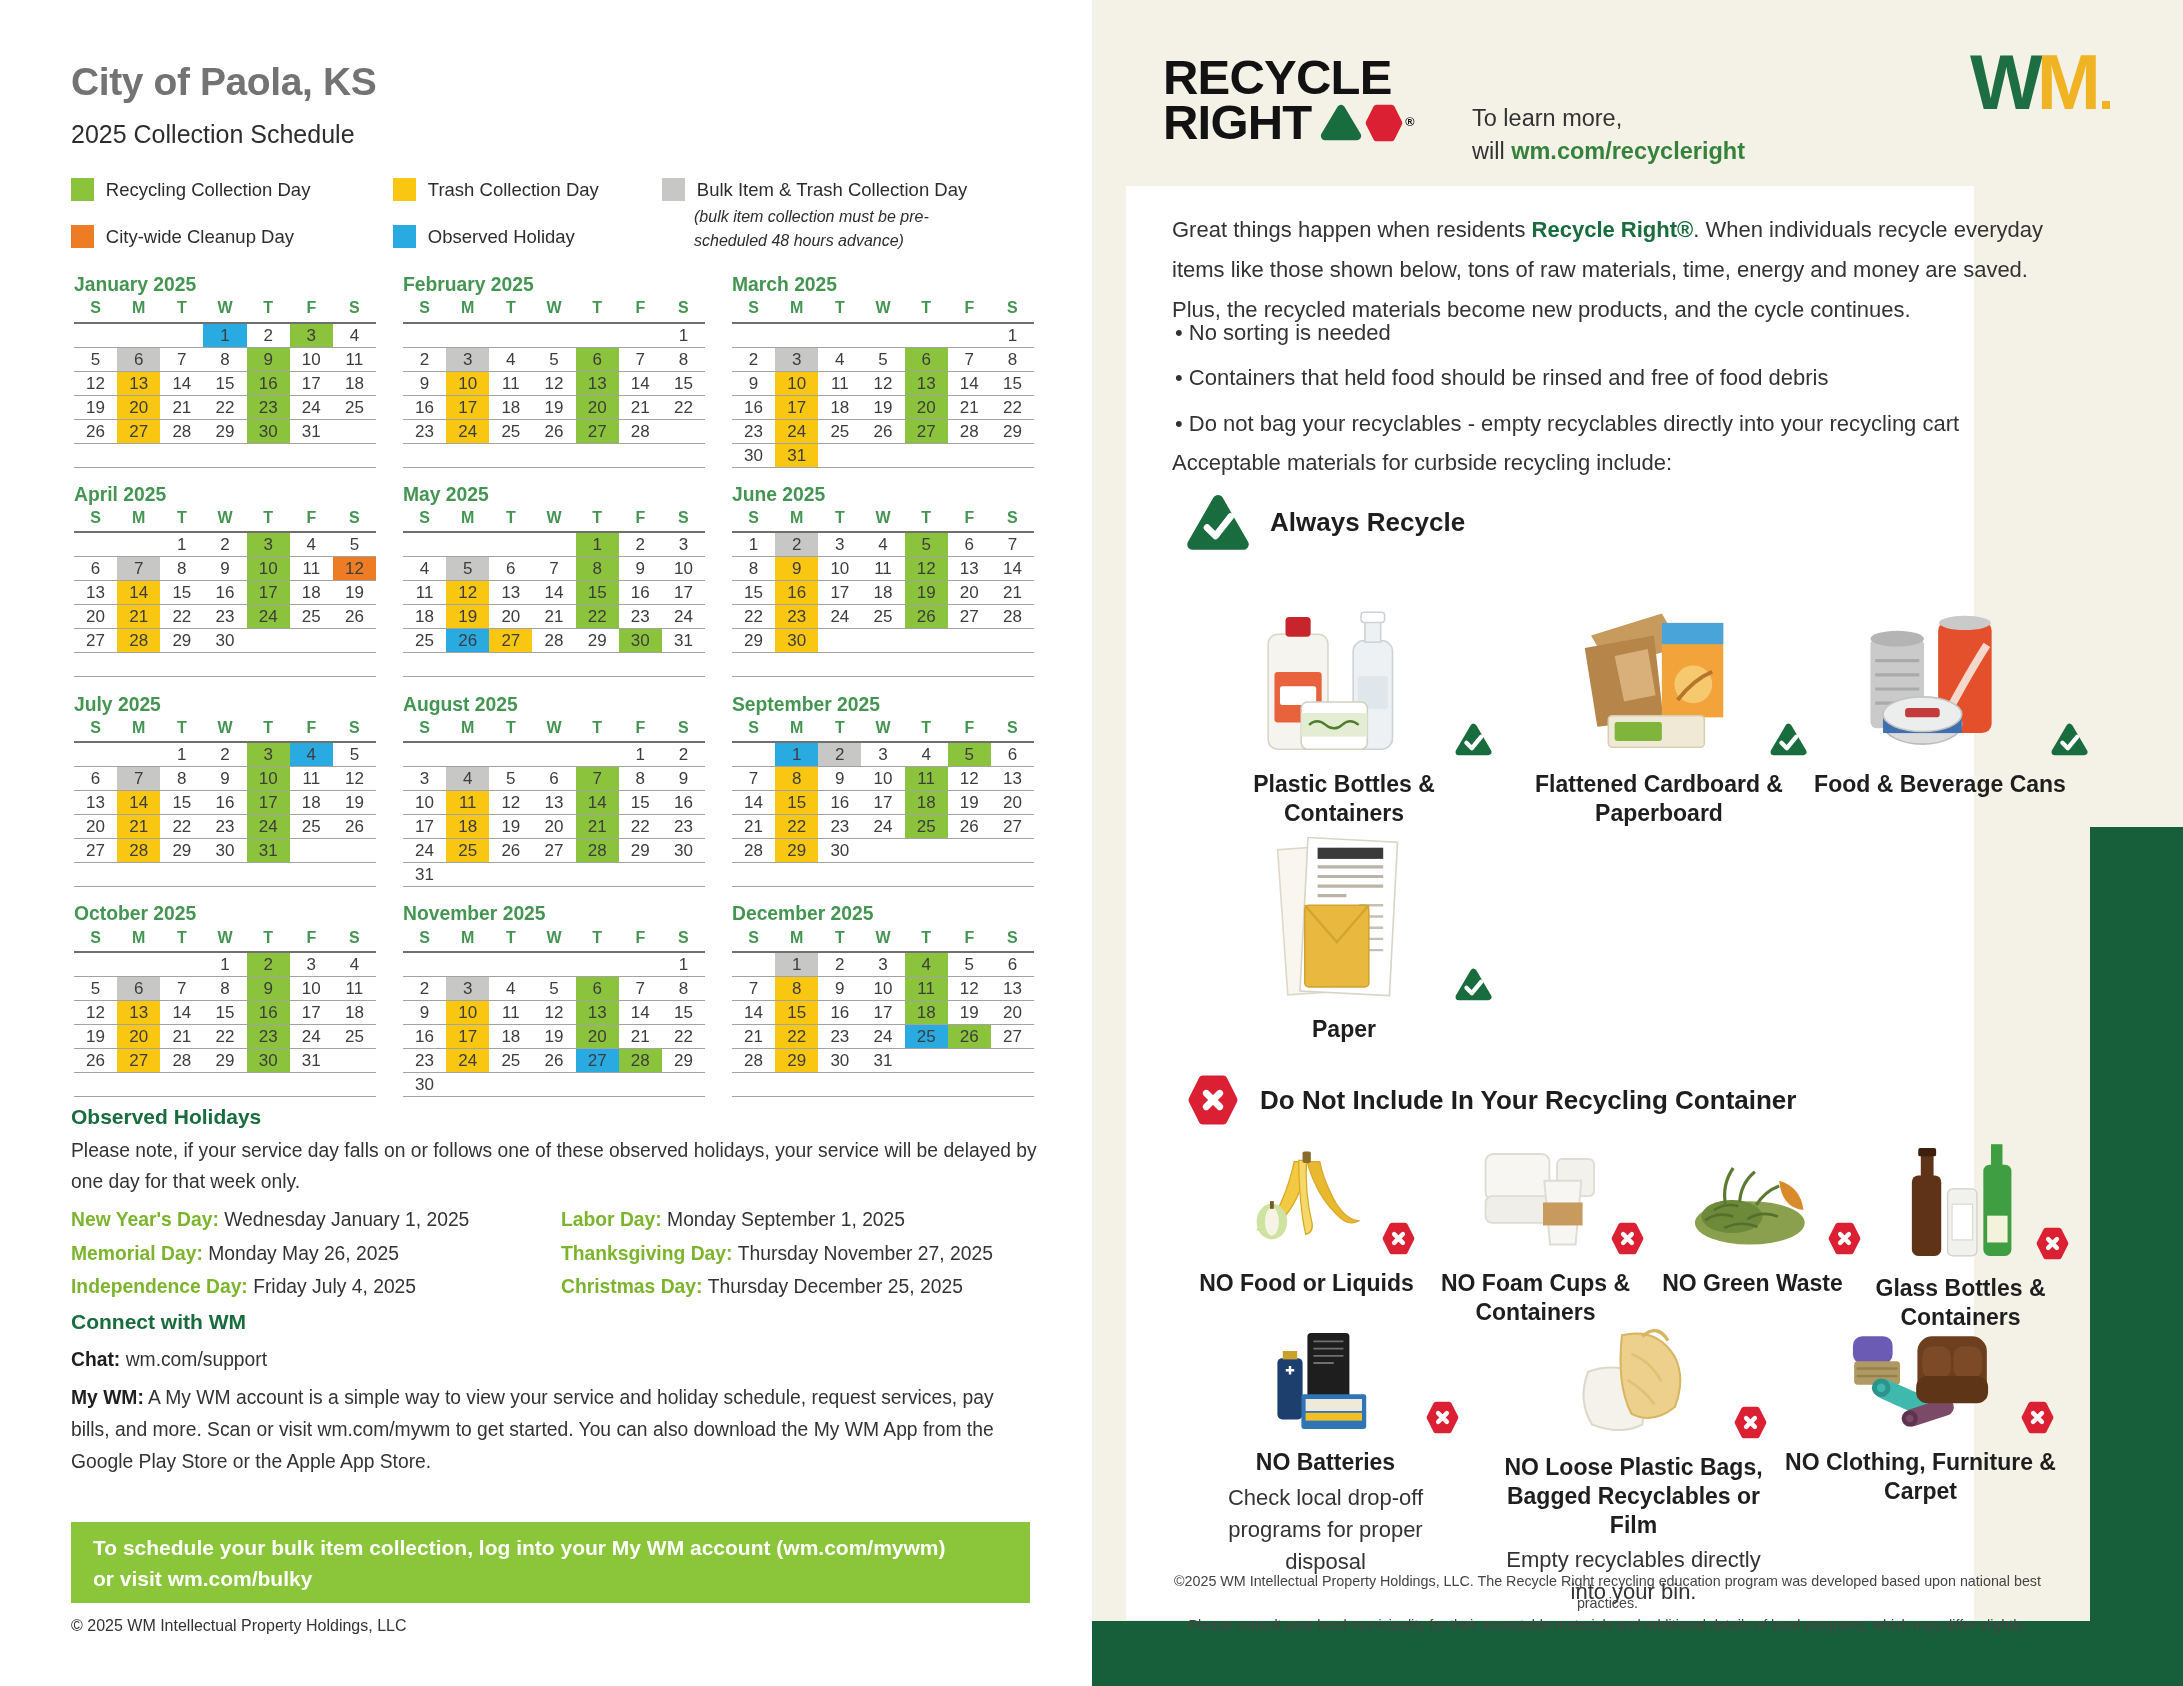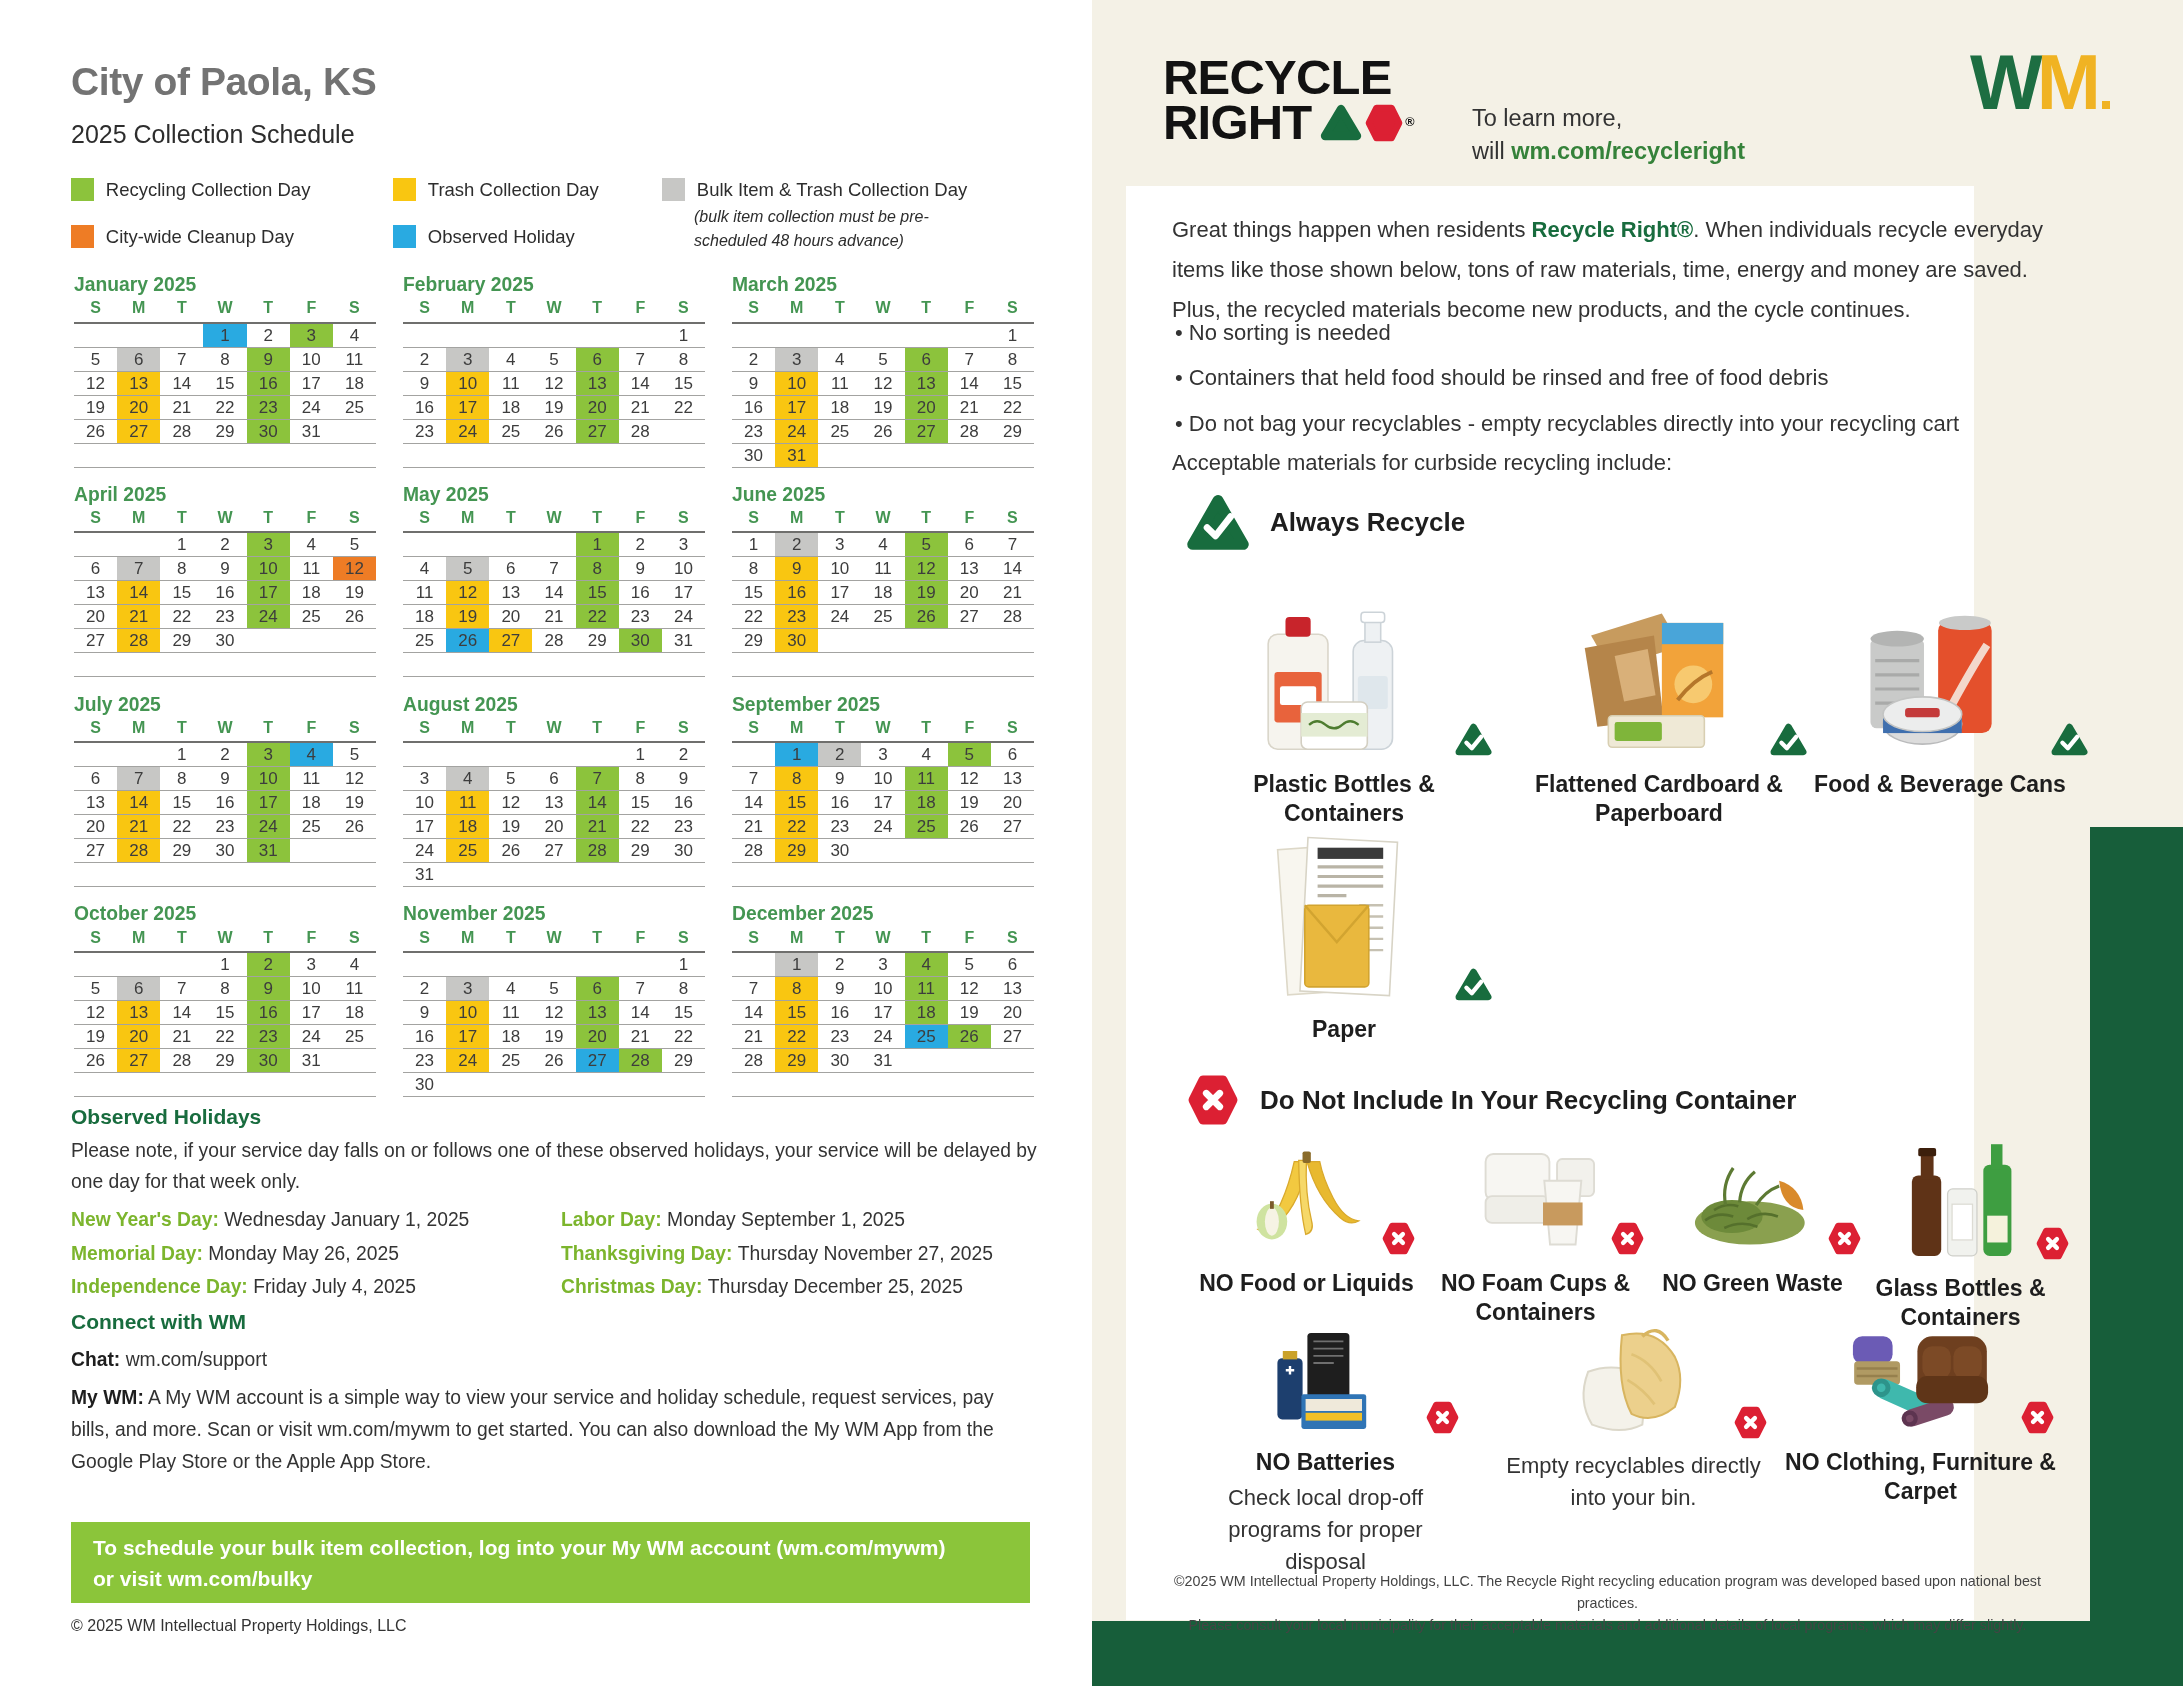--- a/index.html
+++ b/index.html
@@ -1155,20 +1155,21 @@
  <path d="M38 72 q-16 42 6 78 q42 16 74 0 q6 -48 -10 -78 q-37 -13 -70 0 z" fill="#f4f2ea" stroke="#dcd8ca" stroke-width="3"></path>
  <path d="M88 18 q52 -12 78 32 q16 32 0 74 q-32 26 -64 10 q-22 -42 -14 -116 z" fill="#ecd08c" stroke="#d8b560" stroke-width="3"></path>
  <path d="M118 20 q22 -20 38 6" stroke="#d8b560" stroke-width="5" fill="none"></path>
  <path d="M102 46 q28 10 44 40 M96 84 q24 14 40 36" stroke="#e0c276" stroke-width="4" fill="none"></path>
 </svg>
             <svg class="badge-svg" viewBox="0 0 64 64">
               <polygon points="20,8 44,8 56,32 44,56 20,56 8,32" fill="#dc2033" stroke="#dc2033" stroke-width="10" stroke-linejoin="round"></polygon>
               <path d="M24 24 L40 40 M40 24 L24 40" stroke="#fff" stroke-width="8" stroke-linecap="round"></path>
             </svg>
           </div>
+          <div class="rlabel">NO Loose Plastic Bags, Bagged Recyclables or Film</div>
           <div class="rsub">Empty recyclables directly into your bin.</div>
         </div>
         <div class="ritem" style="left: 656px; top: 1135px; width: 277px;">
           <div class="rimg" style="height: 119px;">
             <svg width="155" height="118" viewBox="0 0 250 180">
  <rect x="16" y="18" width="64" height="44" rx="15" fill="#6b5bb5"></rect>
  <rect x="18" y="58" width="74" height="38" rx="6" fill="#b09a63"></rect>
  <path d="M22 70 h66 M22 82 h66" stroke="#96804d" stroke-width="4"></path>
  <g transform="rotate(24 100 118)">
                 <rect x="48" y="102" width="96" height="32" rx="16" fill="#3fb8ad"></rect>

